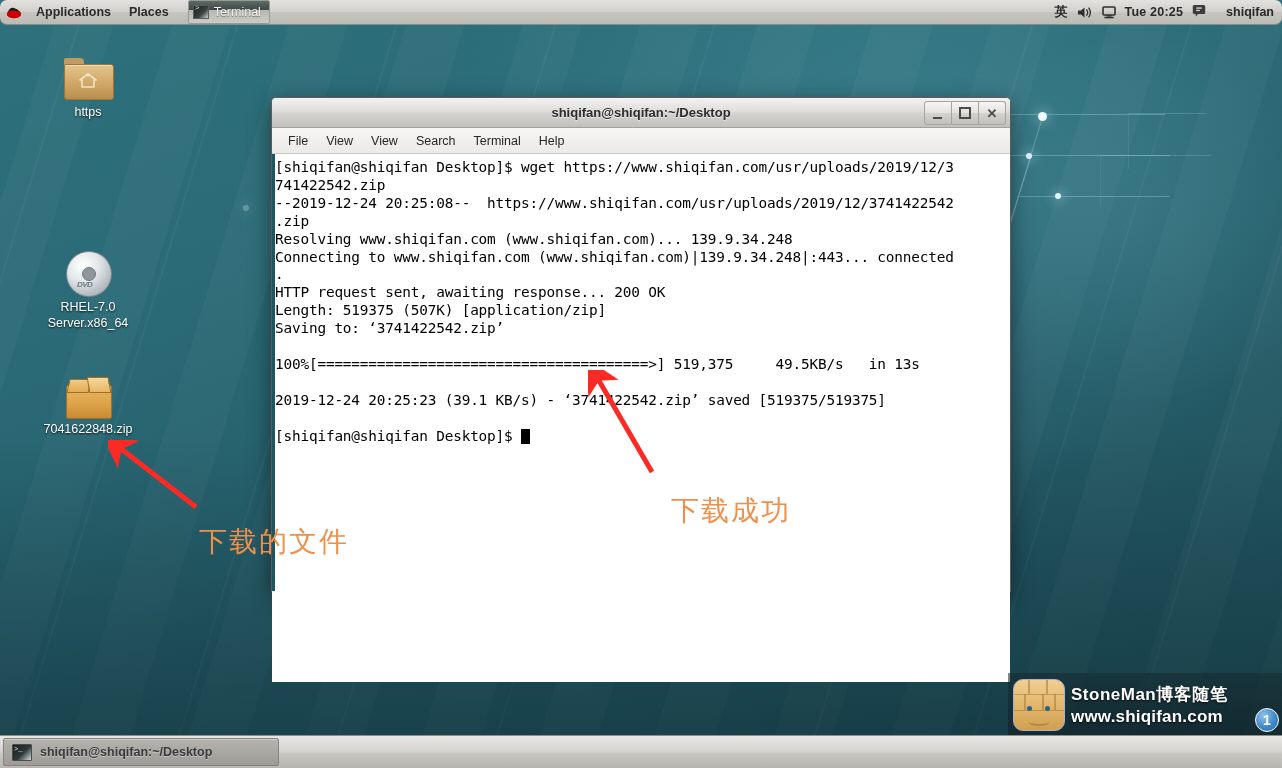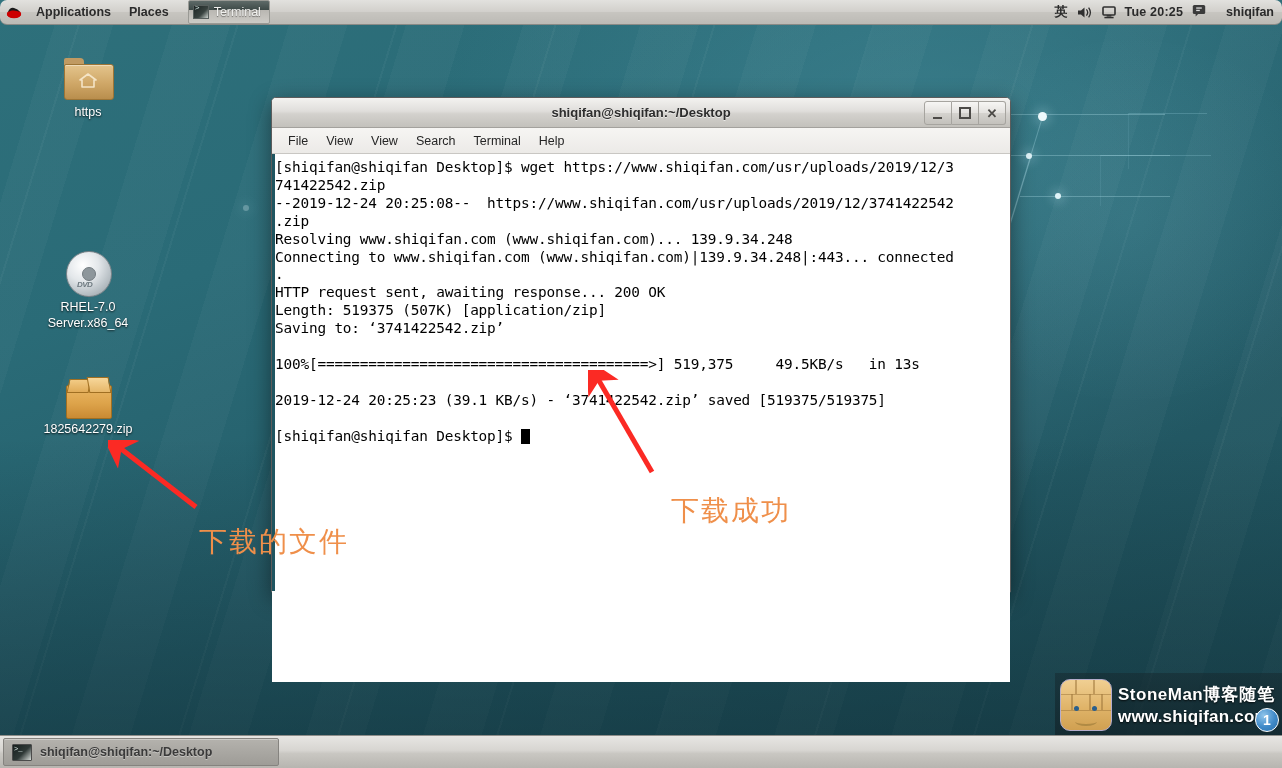--- a/index.html
+++ b/index.html
@@ -472,21 +472,21 @@
     letter-spacing: 2px;
     z-index: 30;
     white-space: nowrap;
   }
   .arrow-svg { position: absolute; z-index: 30; }
 
   
   #watermark {
     position: absolute;
     right: 0px; bottom: 32px;
-    width: 227px; height: 63px;
+    width: 274px; height: 63px;
     z-index: 40;
     background: linear-gradient(180deg, rgba(22,42,48,0.55) 0%, rgba(18,36,42,0.75) 100%);
     display: flex;
     align-items: center;
     margin-left: 28px;
   }
   .wm-logo {
     width: 50px; height: 50px;
     margin-left: 5px;
     border-radius: 10px;
@@ -654,21 +654,21 @@
   </div>
 
   <div class="desk-icon" style="left:32px; top:365px;">
     <div class="di-art">
       <div class="ico-zip">
         <div class="zbody"></div>
         <div class="flapL"></div>
         <div class="flapR"></div>
       </div>
     </div>
-    <div class="di-label">1825642279.zip</div>
+    <div class="di-label">7041622848.zip</div>
   </div>
 
   <div id="terminal-window">
     <div class="titlebar">
       <div class="title-text">shiqifan@shiqifan:~/Desktop</div>
       <div class="win-controls">
         <div class="wc-btn wc-min"></div>
         <div class="wc-btn">
             <span class="wc-max"></span>
           </div>

